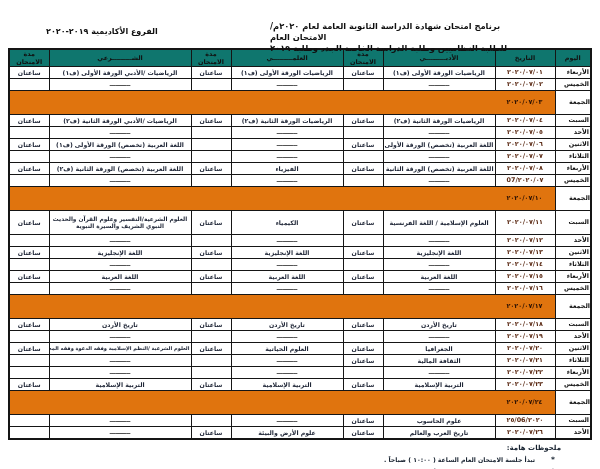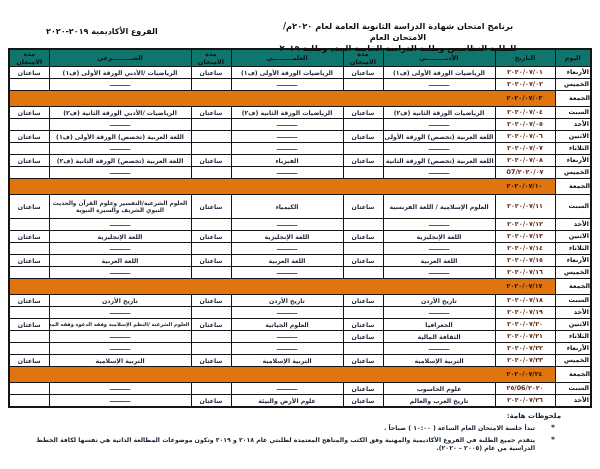--- a/index.html
+++ b/index.html
@@ -10,21 +10,21 @@
     direction: rtl;
     color: #1b2233;
   }
   .header { position: relative; height: 48px; }
   .edition {
     position: absolute; left: 46px; top: 27px;
     font-size: 8px; font-weight: bold; color: #111; direction: rtl;
   }
   .doc-title {
     position: absolute; right: 74px; top: 21px; width: 256px;
-    text-align: center; font-weight: bold; font-size: 8.3px;
+    text-align: left; font-weight: bold; font-size: 8.3px;
     line-height: 1.35; color: #111;
   }
   table.schedule {
     width: 582px; margin: 0 auto; border-collapse: collapse;
     table-layout: fixed; border: 2px solid #151515;
   }
   .schedule th, .schedule td {
     border: 1px solid #151515; text-align: center; vertical-align: middle;
     padding: 0 1px; overflow: hidden; font-weight: bold;
   }
@@ -39,21 +39,21 @@
   td.day  { font-size: 6.4px; color: #111; white-space: nowrap; padding-left: 24px; }
   td.date { font-size: 6.4px; color: #5b2a14; white-space: nowrap; }
   td.subject { white-space: nowrap; }
   td.dur { color: #1b2233; }
   td.dash-cell { color: #222; font-size: 6px; }
   tr.tall td { height: 24px; }
   td.two-line { white-space: normal; font-size: 5.8px; line-height: 1.2; }
   td.compact  { font-size: 5.1px; }
   td.holiday-band {
     background: var(--holiday, #E0740E);
-    position: relative; height: 16px; border-right: none; text-decoration: underline;
+    position: relative; height: 24px; border-right: none; text-decoration: underline;
   }
   .holiday-date {
     position: absolute; right: 0; top: 50%; transform: translateY(-50%);
     width: 60px; text-align: center; font-size: 6.4px; font-weight: bold;
     color: #2d1204; white-space: nowrap;
   }
   .notes { width: 578px; margin: 4px auto 0; font-weight: bold; color: #15202e; }
   .notes-heading { font-size: 7px; margin-right: 28px; }
   .note-item {
     display: flex; align-items: flex-start; gap: 16px;

